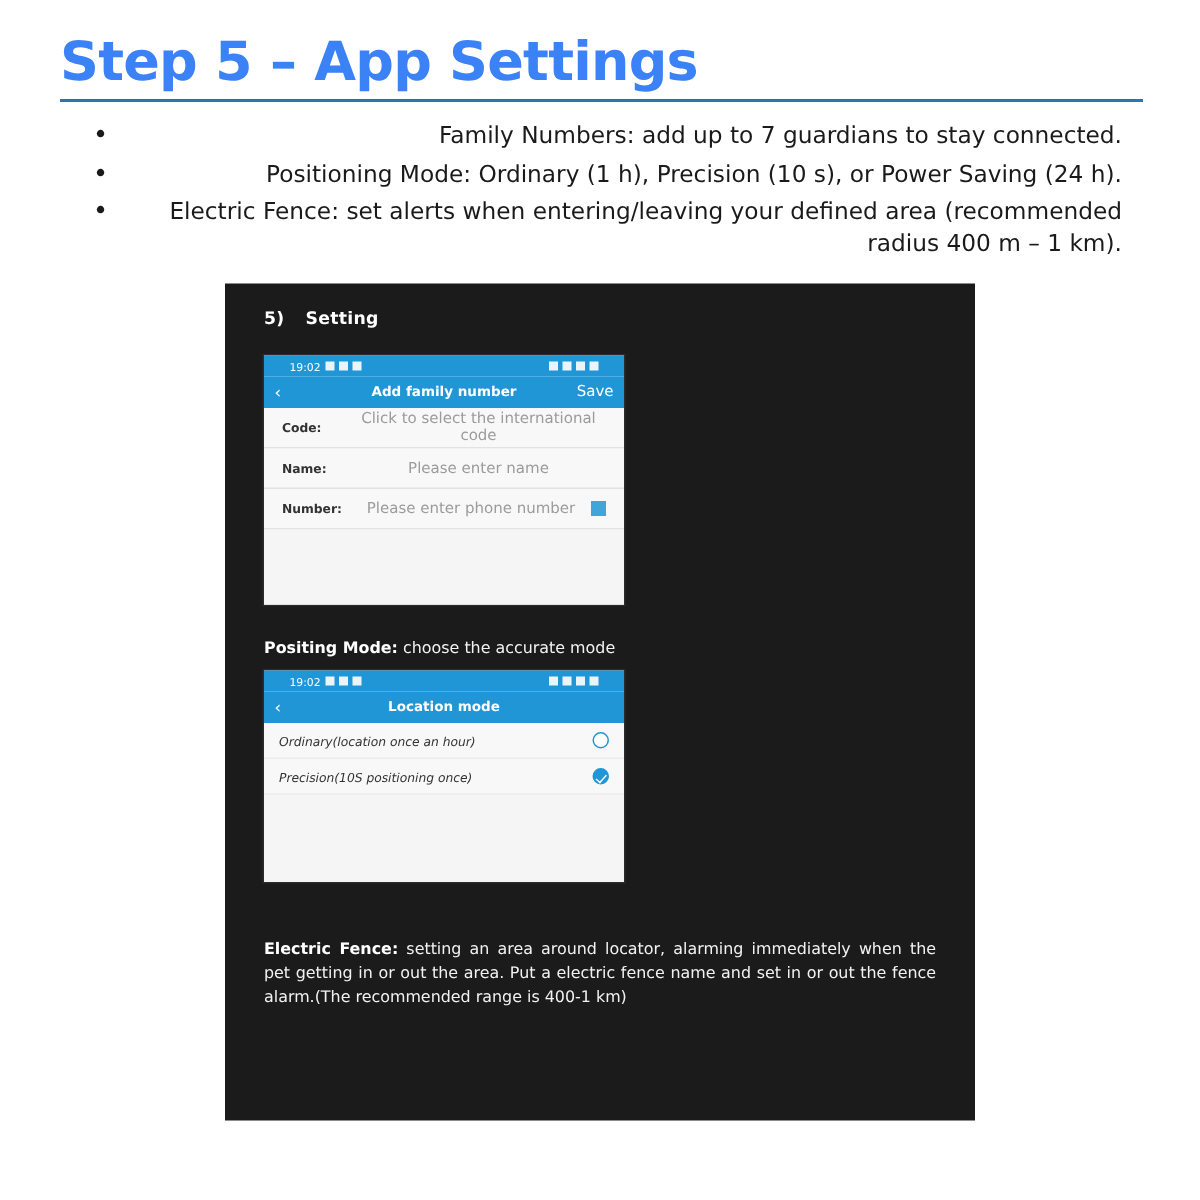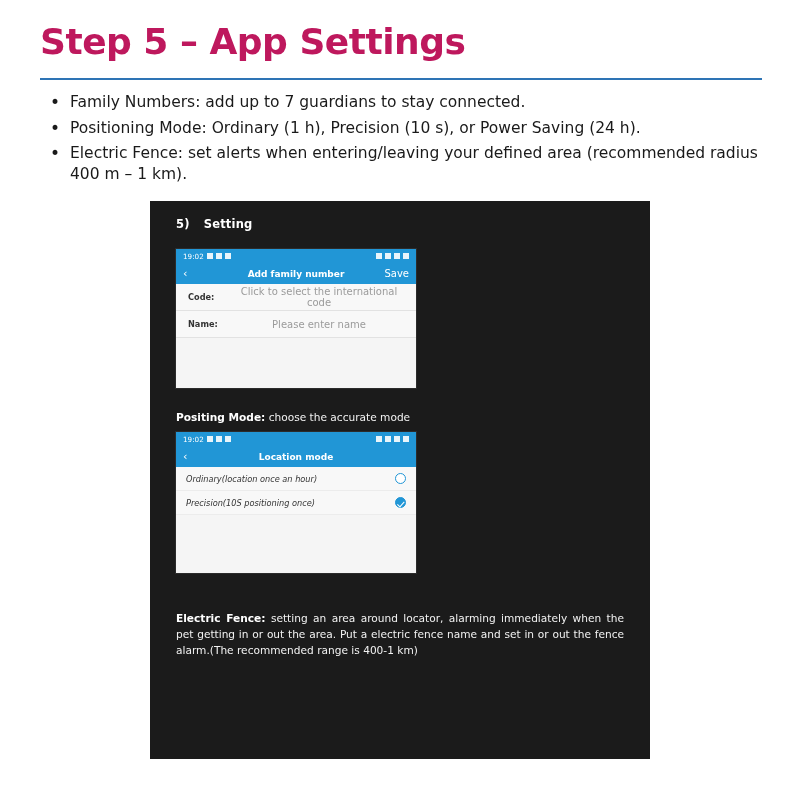--- a/index.html
+++ b/index.html
@@ -19,35 +19,36 @@
     width: 800px;
     height: 800px;
     box-sizing: border-box;
     padding: 22px 40px 0 40px;
   }
   
   .title {
     font-size: 36px;
     font-weight: bold;
     letter-spacing: -0.5px;
-    color: #be185d;
-    margin: 0 0 16px 0;
+    color: #3b82f6;
+    margin: 0 0 4px 0;
     line-height: 1.1;
   }
   .title-rule {
     height: 2px;
     background: #2e74b5;
     width: 722px;
     margin: 2px 0 12px 0;
   }
   
   .bullets {
-    margin: 0;
+    margin: 12px;
     padding: 0;
     list-style: none;
+    text-align: right;
   }
   .bullets li {
     position: relative;
     padding-left: 30px;
     font-size: 15.5px;
     line-height: 1.35;
     margin-bottom: 5px;
     color: #1a1a1a;
   }
   .bullets li:before {
@@ -95,21 +96,21 @@
     margin: 4px 0 0 0;
     box-shadow: 0 0 0 1px #2b2b2b;
   }
   .phone-status {
     height: 14px;
     background: #2196d6;
     color: #ffffff;
     font-size: 7.2px;
     display: flex;
     align-items: center;
-    padding: 0 7px;
+    padding: 0 17px;
     gap: 3px;
   }
   .phone-status .st-right {
     margin-left: auto;
     display: flex;
     gap: 3px;
     align-items: center;
   }
   .sq { display: inline-block; width: 6px; height: 6px; background: #ffffff; opacity: .9; }
   .phone-bar {
@@ -247,20 +248,25 @@
       </div>
       <div class="phone-body">
         <div class="field-row">
           <span class="field-label">Code:</span>
           <span class="field-value">Click to select the international code</span>
         </div>
         <div class="field-row">
           <span class="field-label">Name:</span>
           <span class="field-value">Please enter name</span>
         </div>
+        <div class="field-row">
+          <span class="field-label">Number:</span>
+          <span class="field-value">Please enter phone number</span>
+          <span class="field-icon"></span>
+        </div>
         <div class="phone-filler"></div>
       </div>
     </div>
 
     <div class="spacer-lg"></div>
 
     <p class="shot-para small-gap"><b>Positing Mode:</b><span> choose the accurate mode</span></p>
 
     <div class="phone">
       <div class="phone-status">

